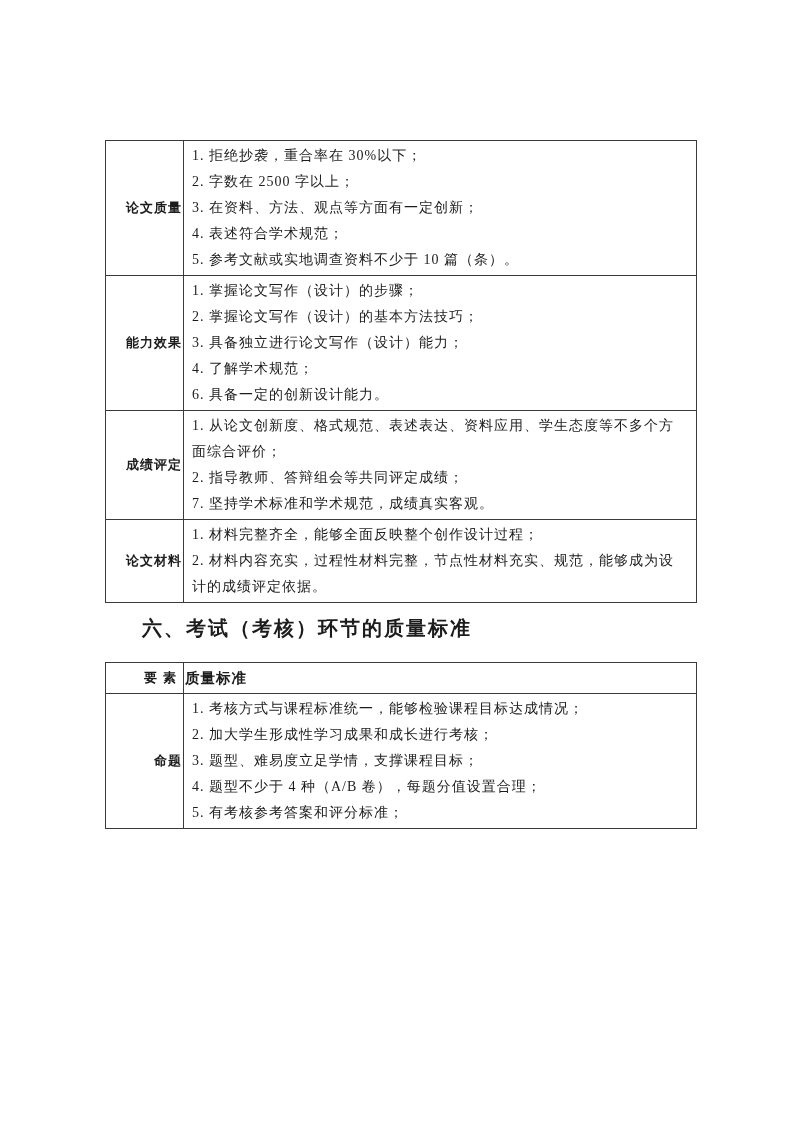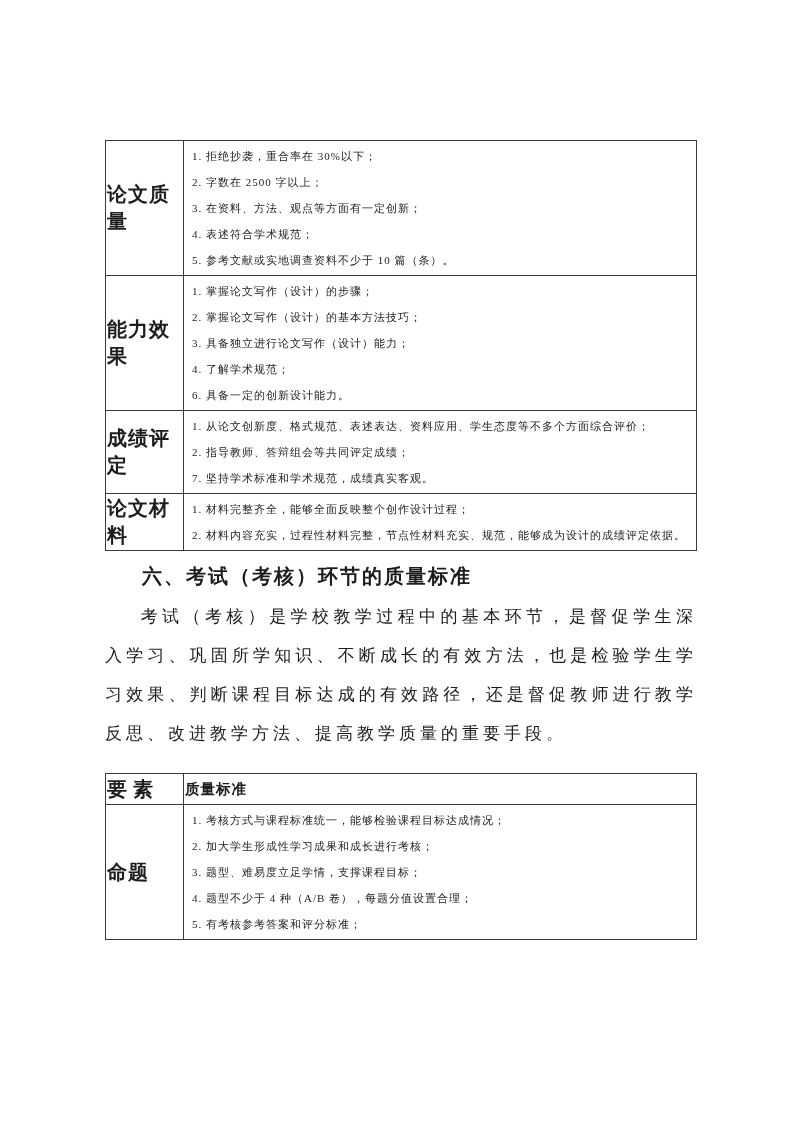--- a/index.html
+++ b/index.html
@@ -23,39 +23,39 @@
     border-collapse: collapse;
     table-layout: fixed;
   }
   table.qtable td, table.qtable th {
     border: 1px solid #3a3a3a;
     vertical-align: middle;
     box-sizing: border-box;
   }
   td.label-cell, th.label-head {
     width: 78px;
-    text-align: left;
+    text-align: right;
     font-weight: bold;
-    font-size: 20px;
+    font-size: 13px;
     letter-spacing: 1px;
   }
   th.label-head { letter-spacing: 6px; }
   th.std-head {
     text-align: left;
     font-weight: bold;
     font-size: 14.5px;
     letter-spacing: 1px;
     height: 31px;
   }
   td.content-cell {
     padding: 2px 8px;
     vertical-align: middle;
   }
   .item {
-    font-size: 11px;
+    font-size: 14px;
     line-height: 26px;
     letter-spacing: 1px;
     text-align: left;
   }
   h2.section-heading {
     margin: 12px 0 0 0;
     padding-left: 37px;
     font-size: 20px;
     font-weight: bold;
     letter-spacing: 2px;
@@ -121,21 +121,20 @@
         <td class="content-cell">
           <div class="item">1. 材料完整齐全，能够全面反映整个创作设计过程；</div>
           <div class="item">2. 材料内容充实，过程性材料完整，节点性材料充实、规范，能够成为设计的成绩评定依据。</div>
         </td>
       </tr>
     </tbody>
   </table>
 
   <h2 class="section-heading">六、考试（考核）环节的质量标准</h2>
 
-  <p class="section-paragraph">考试（考核）是学校教学过程中的基本环节，是督促学生深入学习、巩固所学知识、不断成长的有效方法，也是检验学生学习效果、判断课程目标达成的有效路径，还是督促教师进行教学反思、改进教学方法、提高教学质量的重要手段。</p>
 
 
   <table class="qtable second">
     <thead>
       <tr>
         <th class="label-head">要素</th>
         <th class="std-head">质量标准</th>
       </tr>
     </thead>
     <tbody>

